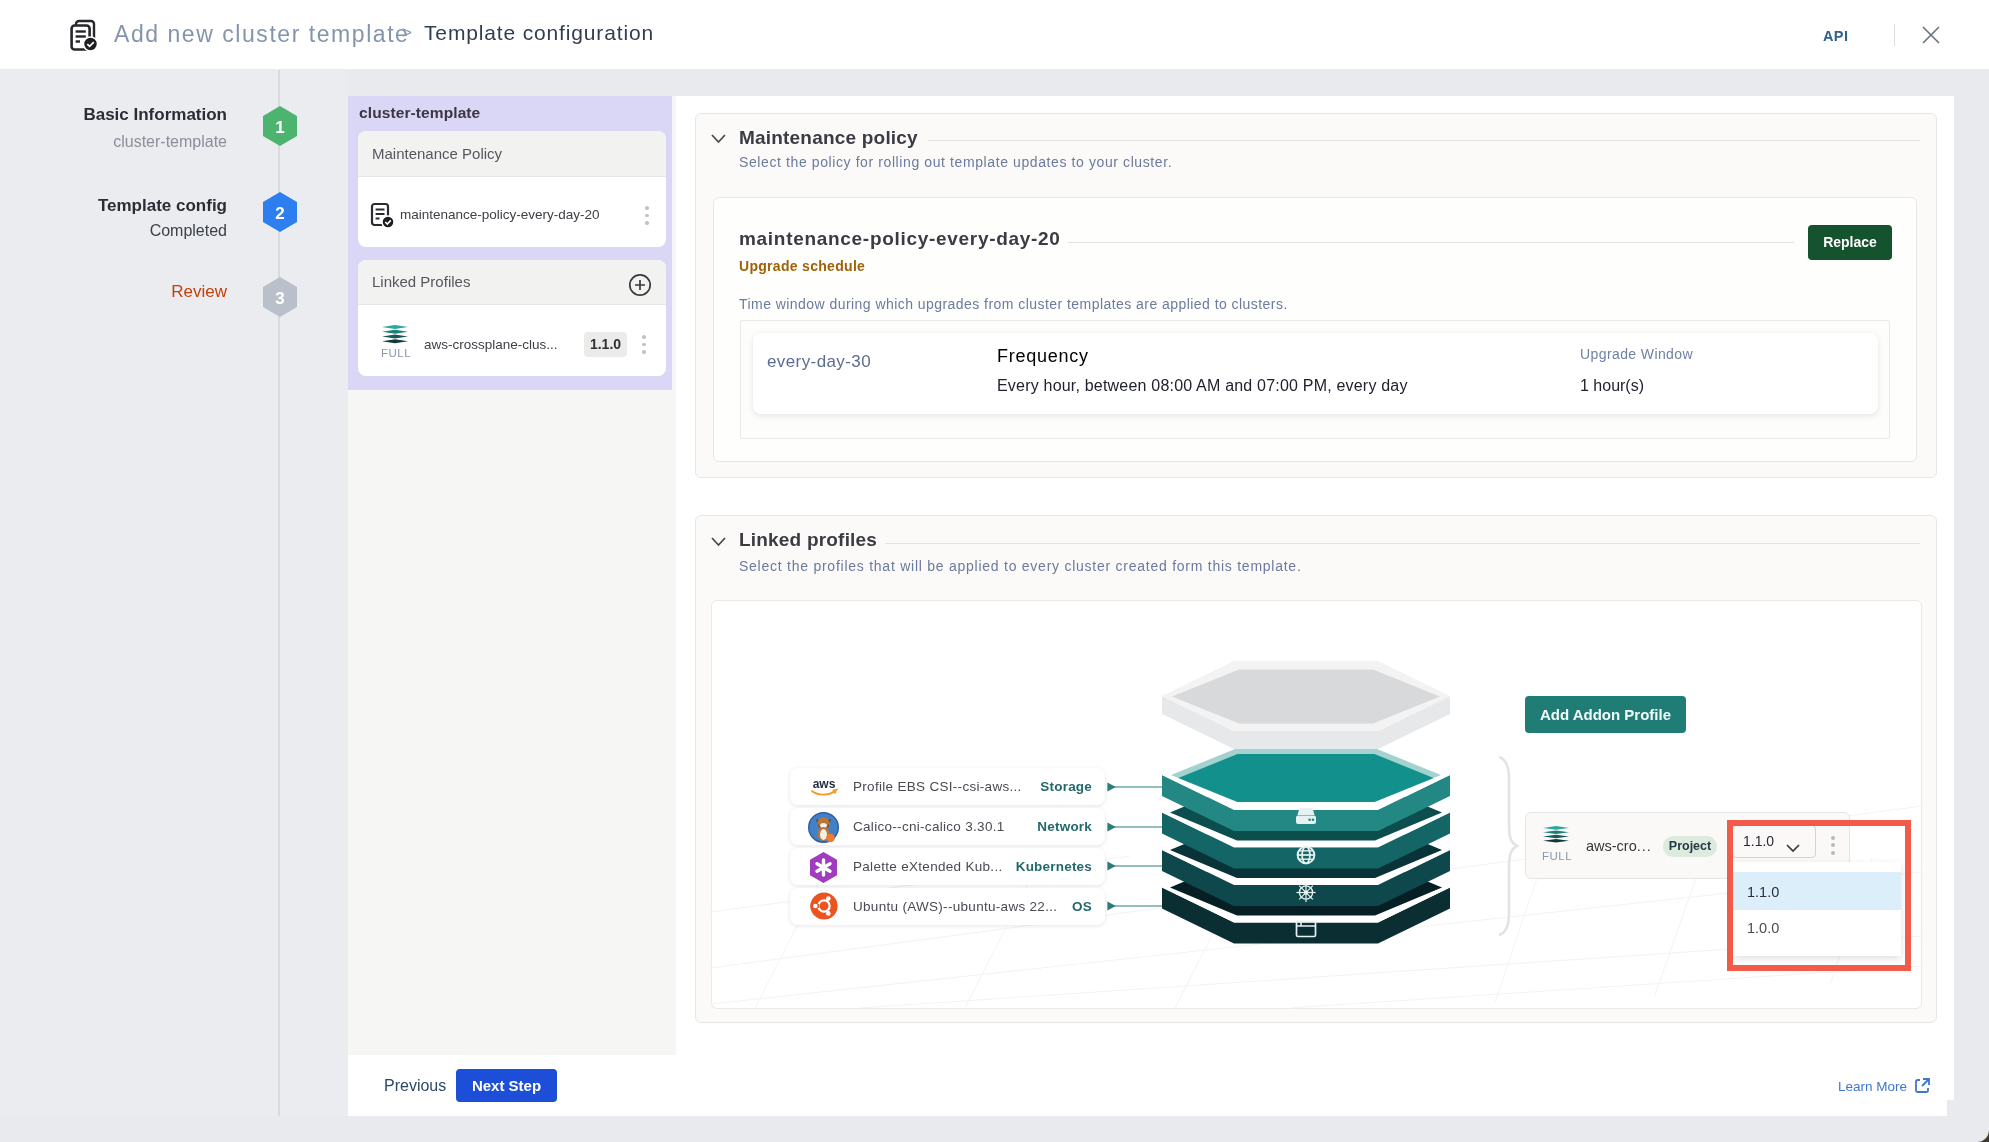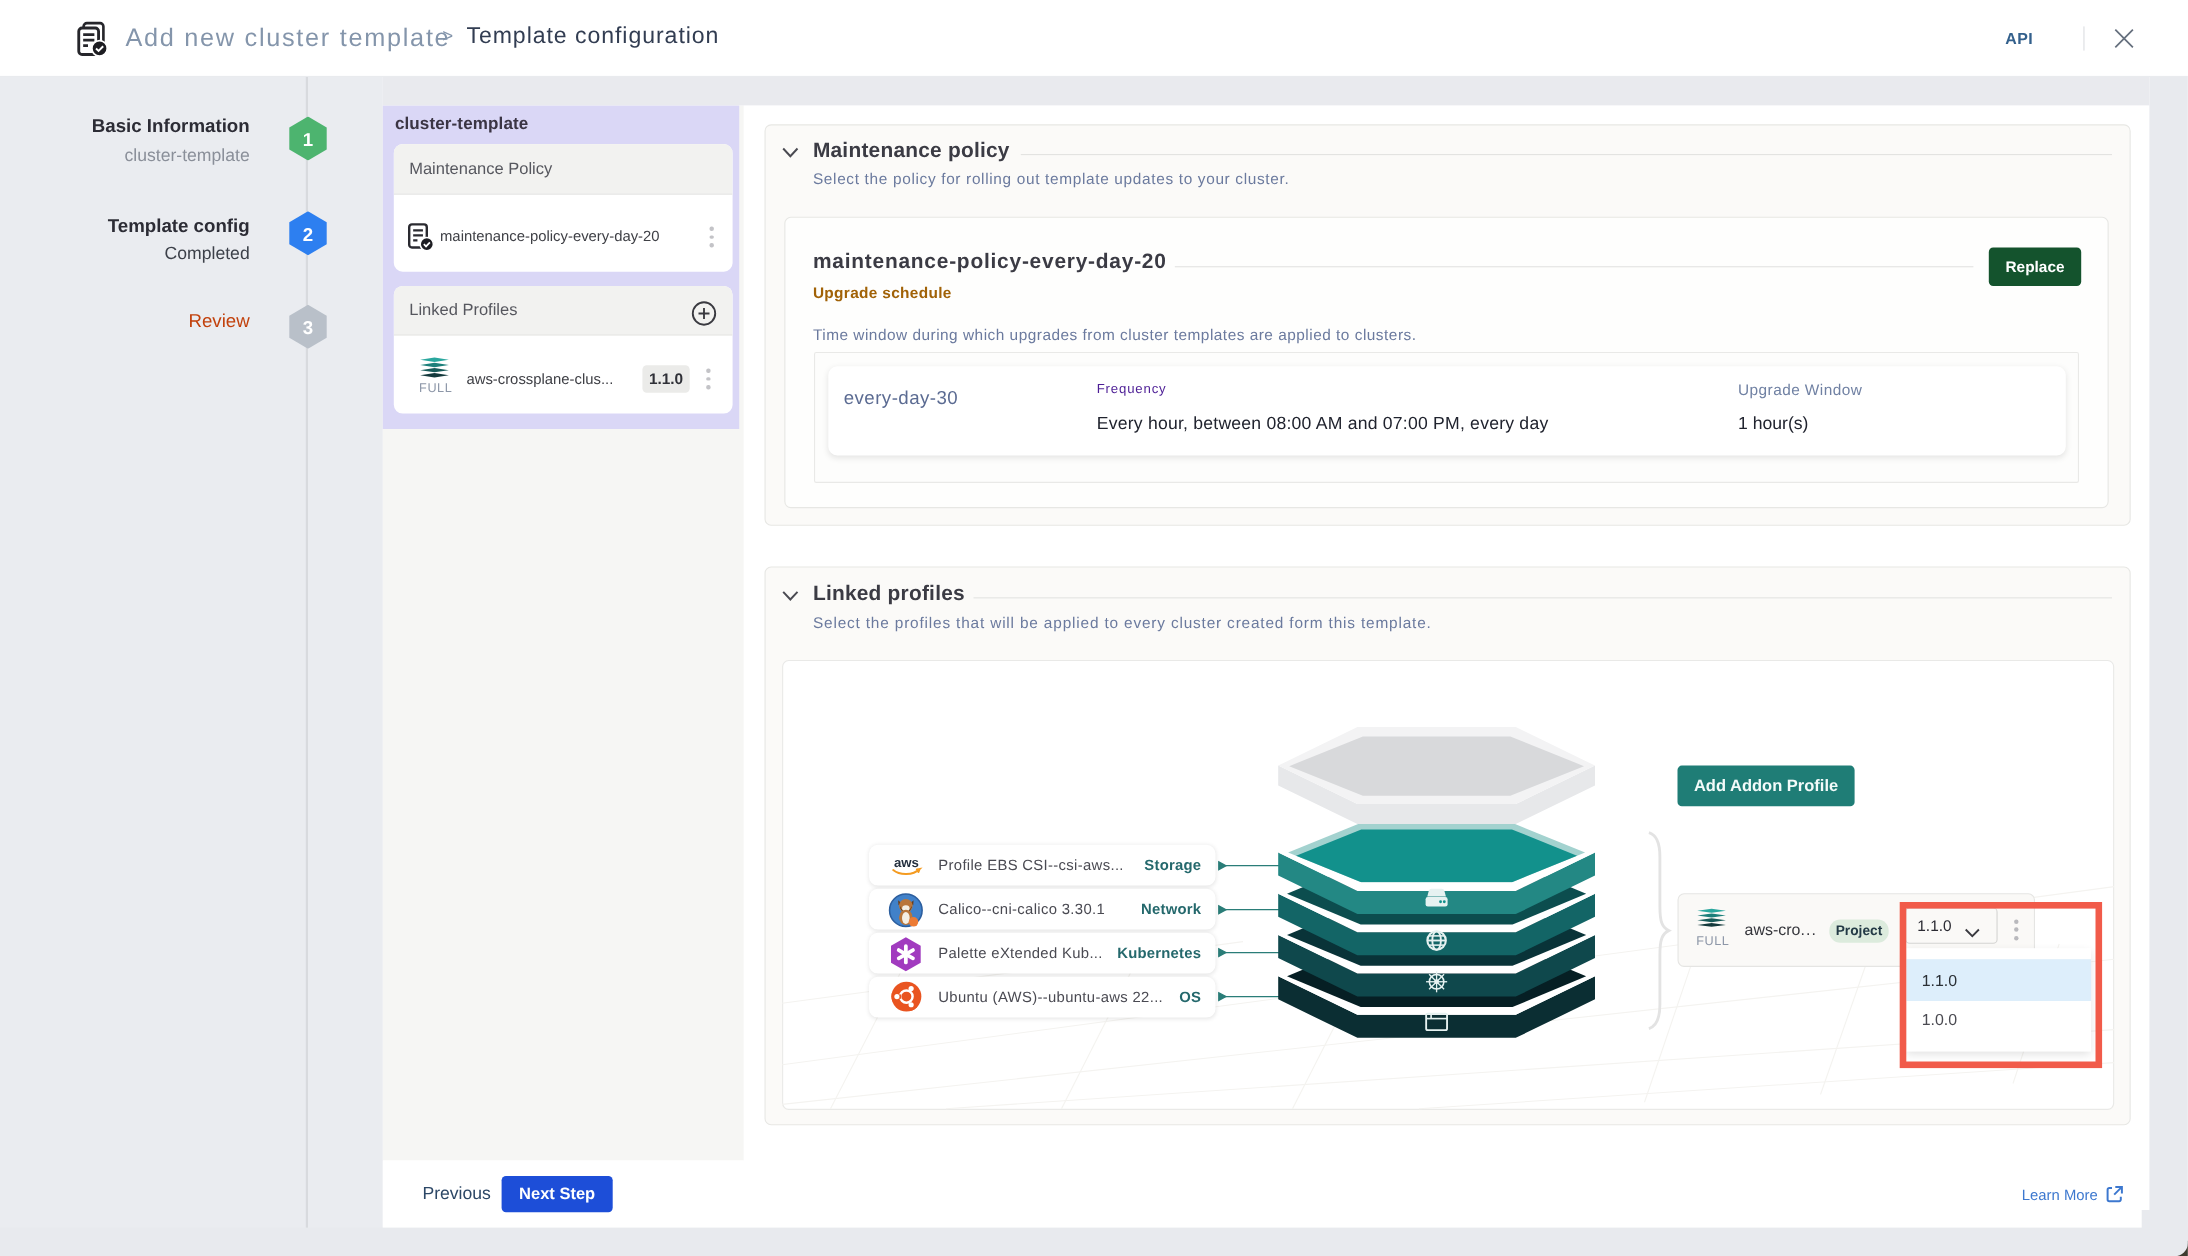--- a/index.html
+++ b/index.html
@@ -117,21 +117,21 @@
   <div class="abs" style="left:713px;top:197px;width:1204px;height:265px;background:#fefefd;border:1px solid #e7e7e4;border-radius:6px;"></div>
   <div class="abs" style="left:739px;top:228px;font-size:19px;font-weight:bold;letter-spacing:.7px;color:#3b3b44;">maintenance-policy-every-day-20</div>
   <div class="abs" style="left:1068px;top:242px;width:726px;height:1px;background:#e3e3e1;"></div>
   <div class="abs" style="left:1808px;top:225px;width:84px;height:35px;background:#14532d;border-radius:4px;text-align:center;line-height:35px;font-size:14px;font-weight:bold;color:#fff;">Replace</div>
   <div class="abs" style="left:739px;top:258px;font-size:14px;font-weight:bold;letter-spacing:.3px;color:#a16207;">Upgrade schedule</div>
   <div class="abs" style="left:739px;top:296px;font-size:14px;letter-spacing:.45px;color:#6b7a9e;">Time window during which upgrades from cluster templates are applied to clusters.</div>
 
   <div class="abs" style="left:740px;top:320px;width:1150px;height:119px;background:#fdfdfc;border:1px solid #e9e9e7;border-radius:2px;"></div>
   <div class="abs" style="left:753px;top:333px;width:1125px;height:81px;background:#fff;border-radius:8px;box-shadow:0 2px 6px rgba(0,0,0,.10);"></div>
   <div class="abs" style="left:767px;top:352px;font-size:17px;letter-spacing:.4px;color:#5b6b92;">every-day-30</div>
-  <div class="abs" style="left:997px;top:346px;font-size:12px;letter-spacing:.75px;color:#4c1d95;">Frequency</div>
+  <div class="abs" style="left:997px;top:346px;font-size:18px;letter-spacing:.75px;color:#000000;">Frequency</div>
   <div class="abs" style="left:997px;top:377px;font-size:16px;letter-spacing:.2px;color:#20232e;">Every hour, between 08:00 AM and 07:00 PM, every day</div>
   <div class="abs" style="left:1580px;top:346px;font-size:14px;letter-spacing:.4px;color:#7081a3;">Upgrade Window</div>
   <div class="abs" style="left:1580px;top:377px;font-size:16px;color:#20232e;">1 hour(s)</div>
 
   <div class="abs" style="left:695px;top:515px;width:1242px;height:508px;background:#fbfaf8;border:1px solid #e7e7e4;border-radius:6px;"></div>
   <svg class="abs" style="left:710px;top:536px;" width="17" height="12" viewBox="0 0 17 12">
     <path d="M2 2 L8.5 9 L15 2" fill="none" stroke="#4a4a52" stroke-width="1.8"></path>
   </svg>
   <div class="abs" style="left:739px;top:529px;font-size:19px;font-weight:bold;letter-spacing:.2px;color:#3b3b44;">Linked profiles</div>
   <div class="abs" style="left:885px;top:543px;width:1035px;height:1px;background:#e3e3e1;"></div>

